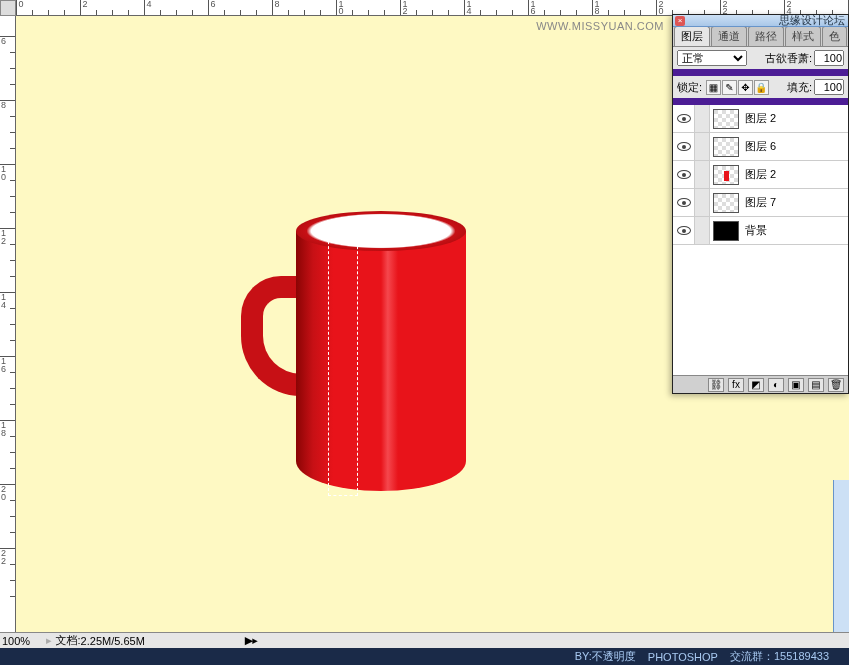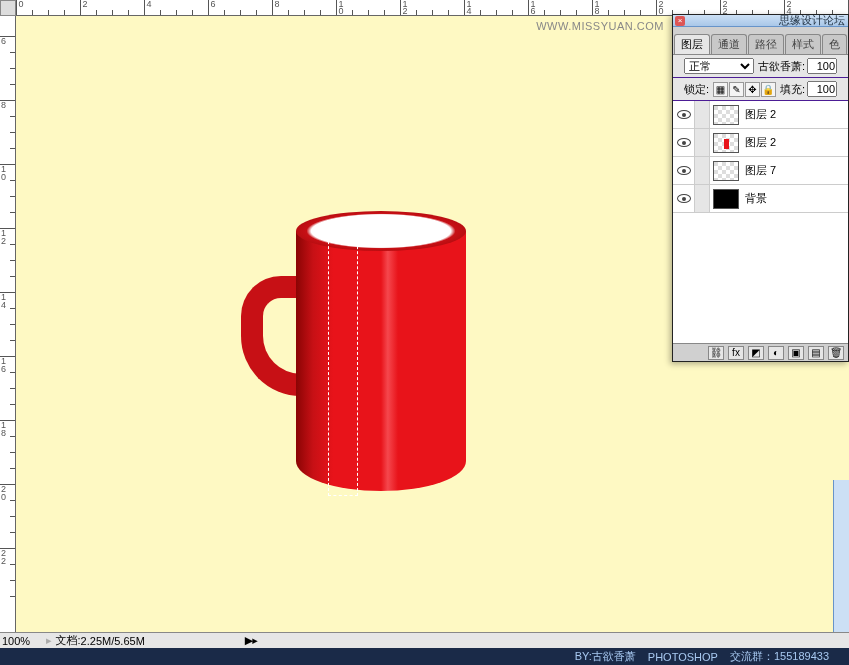--- a/index.html
+++ b/index.html
@@ -16,24 +16,24 @@
 .canvas-area { position: absolute; top: 16px; left: 16px; right: 0; bottom: 33px; background: #6b6b6b; }
 .canvas { position: absolute; top: 0; left: 0; right: 0; bottom: 0; background: #fef9c3; }
 .mug-body { position: absolute; left: 280px; top: 215px; width: 170px; height: 260px; border-radius: 0 0 50% 50% / 0 0 30px 30px; background: linear-gradient(90deg,#8a0404 0%,#c71015 10%,#e8131a 22%,#e8131a 50%,#f5474d 54%,#e8131a 60%,#e8131a 100%); }
 .mug-top { position: absolute; left: 280px; top: 195px; width: 170px; height: 40px; border-radius: 50%; background: radial-gradient(ellipse at 50% 50%, #fff 58%, #c71015 62%, #8a0404 100%); }
 .mug-handle { position: absolute; left: 225px; top: 260px; width: 80px; height: 120px; border: 22px solid #c71015; border-right: none; border-radius: 40px 0 0 60px; background: transparent; }
 .sel-marquee { position: absolute; left: 312px; top: 210px; width: 30px; height: 270px; border: 1px dashed #fff; }
 .watermark-tr { position: absolute; top: 4px; right: 185px; color: #888; font-size: 11px; letter-spacing: .5px; }
 .layers-panel { position: absolute; top: 14px; right: 0; width: 177px; background: #e6e6e6; border: 1px solid #222; box-shadow: -2px 2px 6px rgba(0,0,0,.3); }
 .panel-title-bar { height: 12px; background: linear-gradient(#cce0f5,#a9c7e8); border-bottom: 1px solid #6794c9; position: relative; text-align: right; font-size: 10px; line-height: 11px; color: #234; padding-right: 3px; }
 .panel-close { position: absolute; left: 2px; top: 1px; width: 10px; height: 10px; line-height: 9px; text-align: center; background: #d55; color: #fff; font-size: 8px; border-radius: 2px; }
-.panel-tabs { height: 28px; display: flex; background: #d0d0d0; border-bottom: 1px solid #888; align-items: flex-end; }
+.panel-tabs { height: 20px; display: flex; background: #d0d0d0; border-bottom: 1px solid #888; align-items: flex-end; }
 .panel-tabs .tab { padding: 2px 6px; font-size: 11px; color: #444; border: 1px solid #888; border-bottom: none; margin-left: 1px; background: #c8c8c8; border-radius: 3px 3px 0 0; cursor: pointer; }
 .panel-tabs .tab.active { background: #e6e6e6; color: #000; }
-.blend-row, .lock-row { display: flex; align-items: center; padding: 3px 11px; border-bottom: 1px solid #4c1d95; font-size: 11px; gap: 2px; }
+.blend-row, .lock-row { display: flex; align-items: center; padding: 3px 4px; border-bottom: 7px solid #4c1d95; font-size: 11px; gap: 2px; }
 .blend-row select { width: 70px; font-size: 11px; }
 .blend-row .opacity-label { margin-left: auto; }
 .blend-row input, .lock-row input { width: 30px; font-size: 11px; text-align: right; }
 .lock-row .lock-label { }
 .lock-row .lock-icons { display: flex; gap: 1px; margin-left: 2px; }
 .lock-row .lock-icons span { width: 15px; height: 15px; border: 1px solid #999; background: #f4f4f4; display: flex; align-items: center; justify-content: center; font-size: 10px; cursor: pointer; }
 .lock-row .fill-label { margin-left: auto; }
 .layer-list { background: #fff; }
 .layer-item { display: flex; align-items: center; height: 28px; border-bottom: 1px solid #ccc; cursor: pointer; }
 .layer-item.selected { background: #2f6bd1; color: #fff; }
@@ -237,20 +237,28 @@
         </div>
         <div class="link-col"></div>
         <div class="thumb "></div>
         <div class="layer-name">图层 2</div>
       </div>
       <div class="layer-item">
         <div class="eye-col">
           <div class="eye-icon"></div>
         </div>
         <div class="link-col"></div>
+        <div class="thumb "></div>
+        <div class="layer-name">图层 6</div>
+      </div>
+      <div class="layer-item">
+        <div class="eye-col">
+          <div class="eye-icon"></div>
+        </div>
+        <div class="link-col"></div>
         <div class="thumb ">
           <div class="dot"></div>
         </div>
         <div class="layer-name">图层 2</div>
       </div>
       <div class="layer-item">
         <div class="eye-col">
           <div class="eye-icon"></div>
         </div>
         <div class="link-col"></div>
@@ -282,16 +290,16 @@
 
 <div class="status-bar">
   <span class="zoom">100%</span>
   <span class="sep">▸</span>
   <span class="doc">文档:</span>
   <span>2.25M/5.65M</span>
   <span class="tri">▶ ▸</span>
 </div>
 
 <div class="credit-bar">
-  <span>BY:古欲香萧</span>
+  <span>BY:不透明度</span>
   <span>PHOTOSHOP</span>
   <span>交流群：155189433</span>
 </div>
 
 </body></html>

